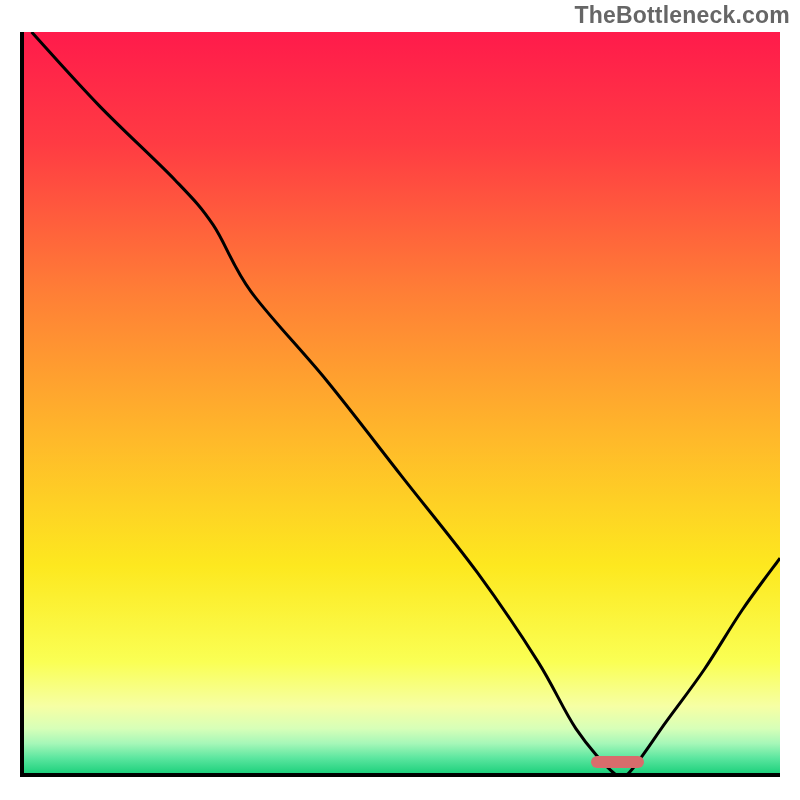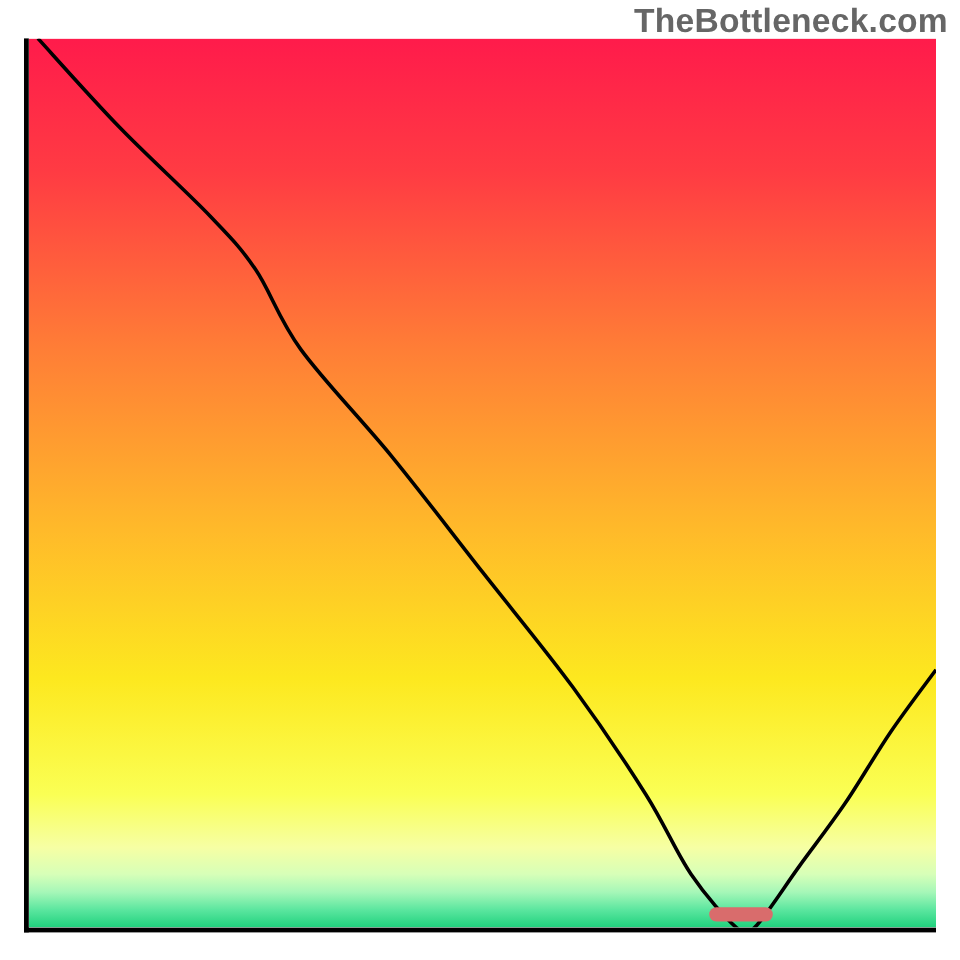--- a/index.html
+++ b/index.html
@@ -14,21 +14,21 @@
   .container {
     position: relative;
     width: 800px;
     height: 800px;
     background: #ffffff;
   }
   .watermark {
     position: absolute;
     top: 2px;
     right: 10px;
-    font-size: 28px;
+    font-size: 23px;
     font-weight: 600;
     color: #666666;
     letter-spacing: 0.2px;
   }
   .plot-area {
     position: absolute;
     left: 20px;
     top: 32px;
     width: 760px;
     height: 745px;

